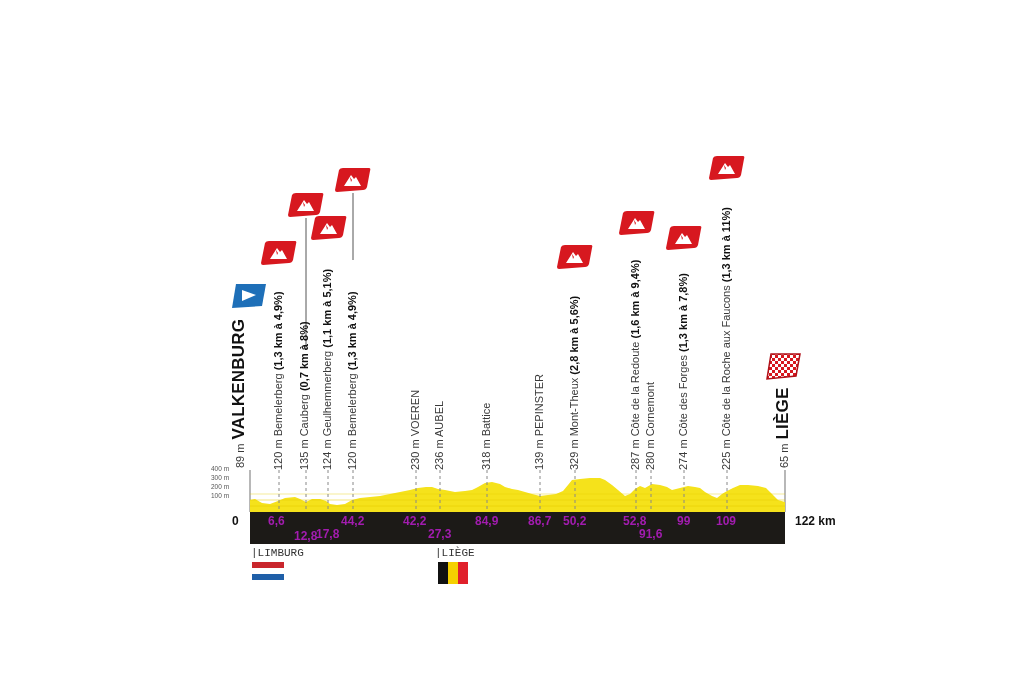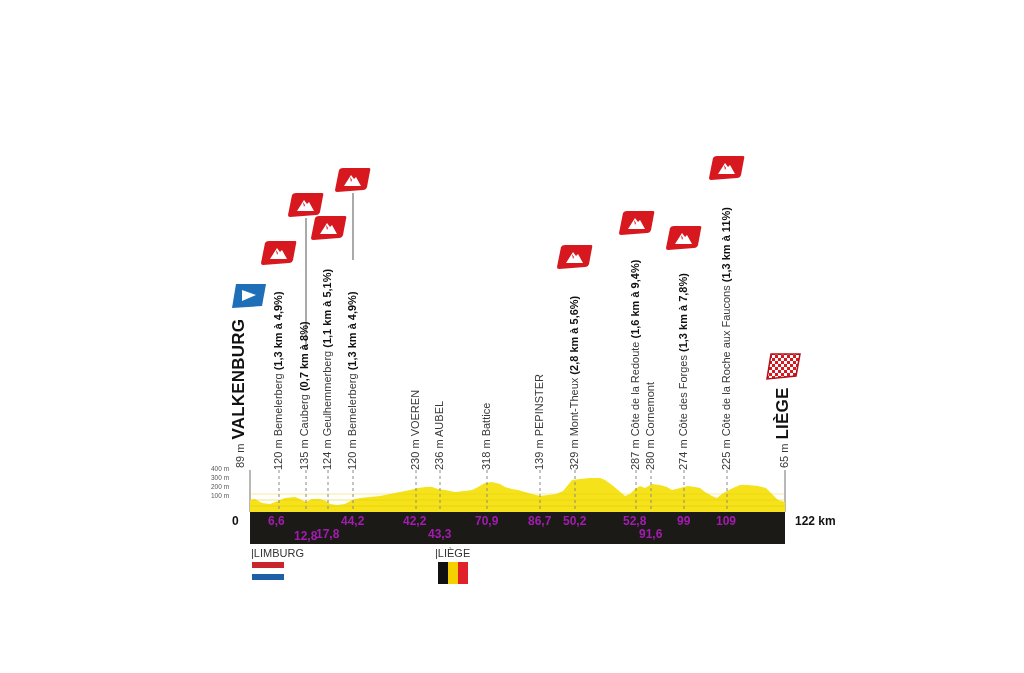--- a/index.html
+++ b/index.html
@@ -4,21 +4,21 @@
 <style>
   html, body { margin:0; padding:0; background:#ffffff; }
   body { width:1024px; height:673px; position:relative; overflow:hidden; font-family:"Liberation Sans", sans-serif; }
   .abs { position:absolute; }
   .vlabel { position:absolute; transform-origin:0 0; transform:rotate(-90deg); white-space:nowrap; font-size:11px; color:#3a3a3a; line-height:12px; }
   .vlabel b { color:#111; font-weight:bold; }
   .city { font-size:17px; font-weight:bold; color:#111; letter-spacing:0.2px; }
   .city-alt { font-size:11px; color:#3a3a3a; margin-right:4px; }
   .km-top { position:absolute; font-size:12px; font-weight:bold; color:#a21caf; }
   .flag { position:absolute; }
-  .region { position:absolute; font-size:11px; color:#333; }
+  .region { position:absolute; font-size:11px; color:#333;font-family:Liberation Mono, monospace; }
   .ylab { position:absolute; font-size:6.5px; color:#555; }
   .axis-end { position:absolute; font-size:12px; font-weight:bold; color:#111; }
 </style>
 </head>
 <body>
 
 <svg class="abs" style="left:0;top:0" width="1024" height="673">
 
   <line x1="250" y1="470" x2="250" y2="512" stroke="#888" stroke-width="1.2"></line>
   <line x1="785" y1="470" x2="785" y2="512" stroke="#888" stroke-width="1.2"></line>
@@ -67,22 +67,22 @@
 <div class="ylab" style="left:211px;top:492px">100 m</div>
 
 <div class="axis-end" style="left:232px;top:514px">0</div>
 <div class="axis-end" style="left:795px;top:514px">122 km</div>
 
 <div class="km-top" style="left:268px;top:514px">6,6</div>
 <div class="km-top" style="left:294px;top:529px">12,8</div>
 <div class="km-top" style="left:316px;top:527px">17,8</div>
 <div class="km-top" style="left:341px;top:514px">44,2</div>
 <div class="km-top" style="left:403px;top:514px">42,2</div>
-<div class="km-top" style="left:428px;top:527px">43,3</div>
-<div class="km-top" style="left:475px;top:514px">70,9</div>
+<div class="km-top" style="left:428px;top:527px">27,3</div>
+<div class="km-top" style="left:475px;top:514px">84,9</div>
 <div class="km-top" style="left:528px;top:514px">86,7</div>
 <div class="km-top" style="left:563px;top:514px">50,2</div>
 <div class="km-top" style="left:623px;top:514px">52,8</div>
 <div class="km-top" style="left:639px;top:527px">91,6</div>
 <div class="km-top" style="left:677px;top:514px">99</div>
 <div class="km-top" style="left:716px;top:514px">109</div>
 
 <div class="vlabel" style="left:233px;top:468px"><span class="city-alt">89 m</span><span class="city">VALKENBURG</span></div>
 <div class="vlabel" style="left:272px;top:470px"><span>120 m Bemelerberg </span><b>(1,3 km à 4,9%)</b></div>
 <div class="vlabel" style="left:298px;top:470px"><span>135 m Cauberg </span><b>(0,7 km à 8%)</b></div>

